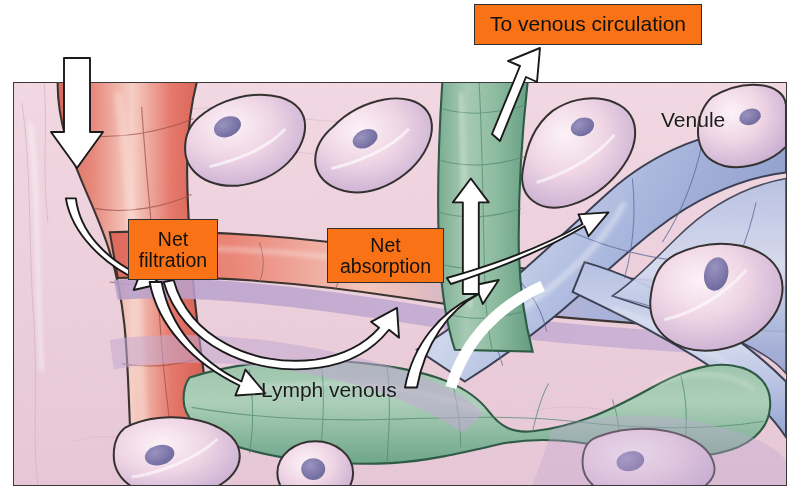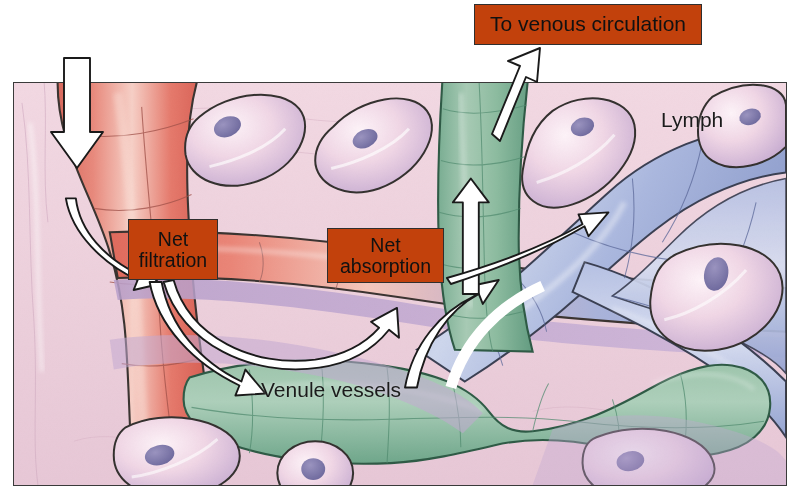--- a/index.html
+++ b/index.html
@@ -16,21 +16,21 @@
     position:absolute;left:13px;top:82px;width:774px;height:404px;
     border:1.5px solid #3a3a3a;
     box-sizing:border-box;
     overflow:hidden;
     background:#f0d7de;
   }
   #art{position:absolute;left:0;top:0;width:100%;height:100%;display:block;}
 
   
   .callout{
-    position:absolute;background:#c2410c;border:1.5px solid #2f2f2f;
+    position:absolute;background:#f97316;border:1.5px solid #2f2f2f;
     box-sizing:border-box;display:flex;align-items:center;justify-content:center;
     text-align:center;color:#111;line-height:1.06;
     font-family:"Liberation Sans", sans-serif;
   }
   #box-venous{left:474px;top:4px;width:228px;height:41px;font-size:21px;}
   #box-filtration{left:128px;top:219px;width:90px;height:61px;font-size:19.5px;}
   #box-absorption{left:327px;top:228px;width:117px;height:55px;font-size:19.5px;}
   .callout span{display:block;white-space:pre-line;}
 
   
@@ -346,16 +346,16 @@
   <div class="callout" id="box-filtration">
     <span>Net
 filtration</span>
   </div>
 
   <div class="callout" id="box-absorption">
     <span>Net
 absorption</span>
   </div>
 
-  <div class="ilabel" id="lbl-venule">Lymph</div>
-  <div class="ilabel" id="lbl-lymph">Venule vessels</div>
+  <div class="ilabel" id="lbl-venule">Venule</div>
+  <div class="ilabel" id="lbl-lymph">Lymph venous</div>
 
 </div>
 
 </body></html>

